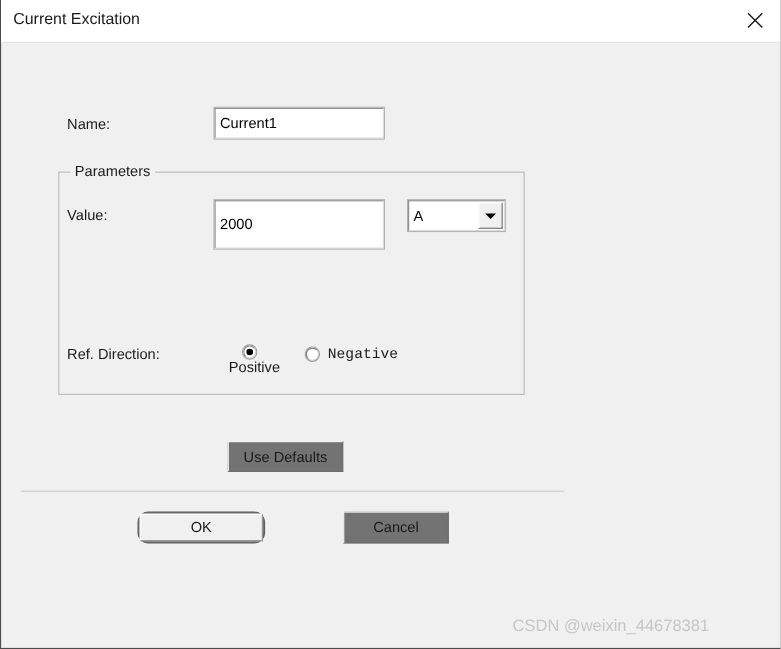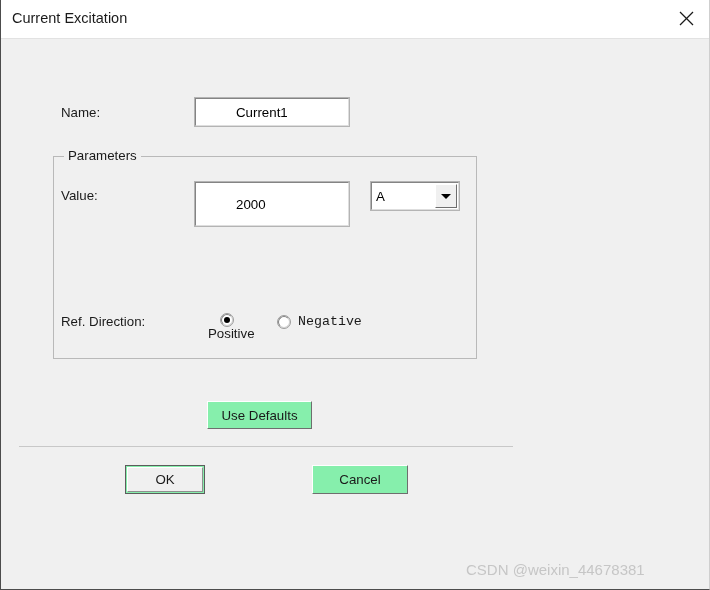--- a/index.html
+++ b/index.html
@@ -80,21 +80,20 @@
     outline-offset: 0px;
   }
   .textfield .val {
     position: absolute;
     left: 4px;
     top: 50%;
     transform: translateY(-50%);
     font-size: 13.3px;
     color: #000000;
     white-space: nowrap;
-    margin-left: 36px;
   }
 
   
   .combo {
     position: absolute;
     background: #ffffff;
     box-sizing: border-box;
     border-top: 1px solid #848484;
     border-left: 1px solid #848484;
     border-right: 1px solid #dedede;
@@ -187,21 +186,21 @@
   .radio-label {
     margin-left: 8px;
     font-size: 13.3px;
     color: #1a1a1a;
   }
 
   
   .btn {
     position: absolute;
     box-sizing: border-box;
-    background: #86efac;
+    background: #737373;
     border-top: 1px solid #ffffff;
     border-left: 1px solid #ffffff;
     border-right: 1px solid #6e6e6e;
     border-bottom: 1px solid #6e6e6e;
     display: flex;
     align-items: center;
     justify-content: center;
     font-size: 13.3px;
     color: #1a1a1a;
     cursor: default;
@@ -286,21 +285,21 @@
     <span class="radio"></span>
     <span class="radio-label">Negative</span>
   </div>
 
   <div class="btn" style="left:206px; top:401px; width:105px; height:28px;">
     <span>Use Defaults</span>
   </div>
 
   <div class="separator" style="left:18px; top:446px; width:494px;"></div>
 
-  <div class="btn default" style="left:124px; top:465px; width:80px; height:29px;">
+  <div class="btn default" style="left:124px; top:465px; width:116px; height:29px;border-radius:10px;">
     <span class="inner">
         <span>OK</span>
       </span>
   </div>
   <div class="btn" style="left:311px; top:465px; width:96px; height:29px;">
     <span>Cancel</span>
   </div>
 
   <div class="watermark" style="left:465px; top:561px;">CSDN @weixin_44678381</div>
 

